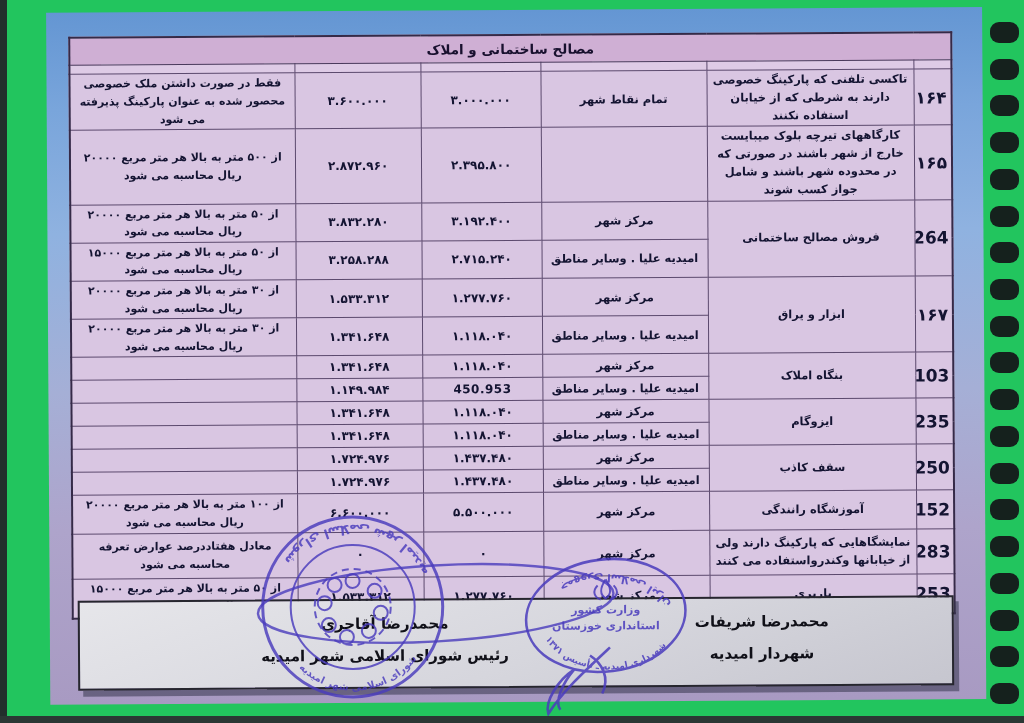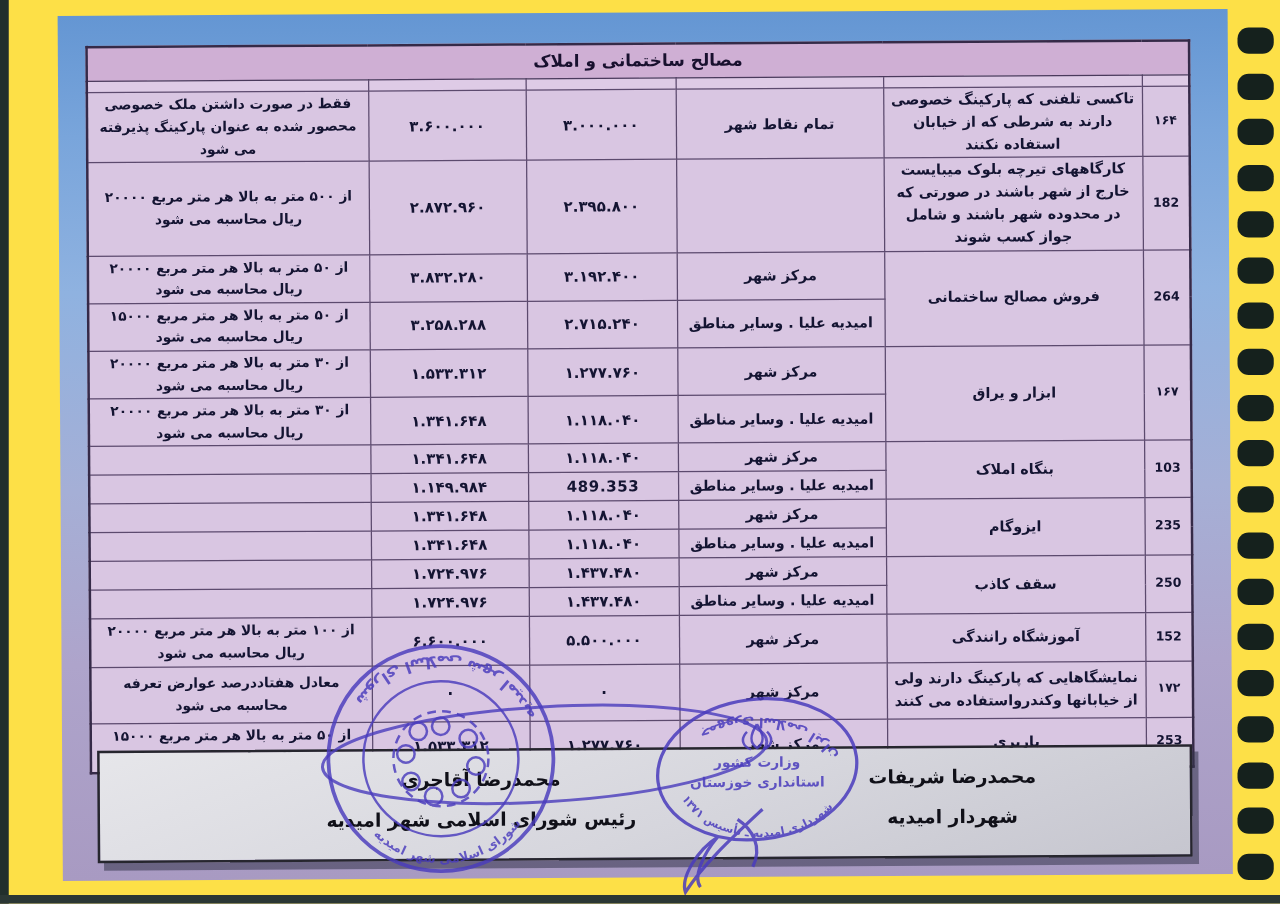--- a/index.html
+++ b/index.html
@@ -1,28 +1,28 @@
 <!DOCTYPE html>
 <html lang="fa"><head>
 <meta charset="utf-8">
 <style>
   html,body{margin:0;padding:0;}
   body{width:1024px;height:723px;overflow:hidden;background:#f4f4f2;font-family:"DejaVu Sans",sans-serif;position:relative;}
-  .page{position:absolute;inset:0;background:#fde047;}
+  .page{position:absolute;inset:0;background:#22c55e;}
   .edge-left{position:absolute;left:0;top:0;width:7px;height:723px;background:#222f2c;}
   .edge-bottom{position:absolute;left:0;top:716px;width:1024px;height:7px;background:#2b3734;}
   .content{position:absolute;inset:0;transform:rotate(-0.35deg);transform-origin:50% 45%;}
   .panel{position:absolute;left:48px;top:10px;width:936px;height:692px;
     background:linear-gradient(180deg,#6496d3 0%,#79a5db 14%,#8fb2e0 32%,#a5afd6 55%,#aea4cb 75%,#a89ac2 100%);}
   
   table.tariff{position:absolute;left:70px;top:34px;width:882px;border-collapse:collapse;table-layout:fixed;
     direction:rtl;background:#d9c6e2;border:2px solid #352a48;}
   table.tariff td{border:1.5px solid #5c4a6e;color:#141432;text-align:center;vertical-align:middle;
     font-weight:bold;padding:1px 4px;overflow:hidden;}
-  td.c-no{font-size:10px;}
+  td.c-no{font-size:17px;}
   td.c-desc{font-size:11.5px;line-height:1.55;padding:2px 8px;}
   td.c-loc{font-size:11.5px;}
   td.c-num{font-size:12px;letter-spacing:.5px;}
   td.c-note{font-size:11px;line-height:1.6;padding:2px 10px;}
   tr.titleband td{background:#cfafd4;font-size:13.5px;letter-spacing:.3px;color:#18102e;height:24px;border-bottom:1.5px solid #4a3a5c;}
   tr.spacer td{height:8px;background:#decbe6;padding:0;}
   
   .sigbox{position:absolute;left:76px;top:598px;width:872px;height:86px;
     background:linear-gradient(160deg,#e6e6ea 0%,#d6d6dd 55%,#c6c6cf 100%);
     border:2px solid #26262e;box-shadow:5px 6px 0 rgba(52,52,76,.55);}
@@ -72,21 +72,21 @@
       <tr style="height:50px">
         <td class="c-no">۱۶۴</td>
         <td class="c-desc">تاکسی تلفنی که پارکینگ خصوصی دارند به شرطی که از خیابان استفاده نکنند</td>
         <td class="c-loc">تمام نقاط شهر</td>
         <td class="c-num">۳.۰۰۰.۰۰۰</td>
         <td class="c-num">۳.۶۰۰.۰۰۰</td>
         <td class="c-note">فقط در صورت داشتن ملک خصوصی محصور شده به عنوان پارکینگ پذیرفته می شود</td>
       </tr>
 
       <tr style="height:72px">
-        <td class="c-no">182</td>
+        <td class="c-no">۱۶۵</td>
         <td class="c-desc">کارگاههای تیرچه بلوک میبایست خارج از شهر باشند در صورتی که در محدوده شهر باشند و شامل جواز کسب شوند</td>
         <td class="c-loc"></td>
         <td class="c-num">۲.۳۹۵.۸۰۰</td>
         <td class="c-num">۲.۸۷۲.۹۶۰</td>
         <td class="c-note">از ۵۰۰ متر به بالا هر متر مربع ۲۰۰۰۰ ریال محاسبه می شود</td>
       </tr>
 
       <tr style="height:31px">
         <td class="c-no" rowspan="2">264</td>
         <td class="c-desc" rowspan="2">فروش مصالح ساختمانی</td>
@@ -120,21 +120,21 @@
       <tr style="height:23px">
         <td class="c-no" rowspan="2">103</td>
         <td class="c-desc" rowspan="2">بنگاه املاک</td>
         <td class="c-loc">مرکز شهر</td>
         <td class="c-num">۱.۱۱۸.۰۴۰</td>
         <td class="c-num">۱.۳۴۱.۶۴۸</td>
         <td class="c-note"></td>
       </tr>
       <tr style="height:23px">
         <td class="c-loc">امیدیه علیا . وسایر مناطق</td>
-        <td class="c-num">489.353</td>
+        <td class="c-num">450.953</td>
         <td class="c-num">۱.۱۴۹.۹۸۴</td>
         <td class="c-note"></td>
       </tr>
 
       <tr style="height:23px">
         <td class="c-no" rowspan="2">235</td>
         <td class="c-desc" rowspan="2">ایزوگام</td>
         <td class="c-loc">مرکز شهر</td>
         <td class="c-num">۱.۱۱۸.۰۴۰</td>
         <td class="c-num">۱.۳۴۱.۶۴۸</td>
@@ -165,21 +165,21 @@
       <tr style="height:38px">
         <td class="c-no">152</td>
         <td class="c-desc">آموزشگاه رانندگی</td>
         <td class="c-loc">مرکز شهر</td>
         <td class="c-num">۵.۵۰۰.۰۰۰</td>
         <td class="c-num">۶.۶۰۰.۰۰۰</td>
         <td class="c-note">از ۱۰۰ متر به بالا هر متر مربع ۲۰۰۰۰ ریال محاسبه می شود</td>
       </tr>
 
       <tr style="height:45px">
-        <td class="c-no">۱۷۲</td>
+        <td class="c-no">283</td>
         <td class="c-desc">نمایشگاهایی که پارکینگ دارند ولی از خیابانها وکندرواستفاده می کنند</td>
         <td class="c-loc">مرکز شهر</td>
         <td class="c-num">·</td>
         <td class="c-num">·</td>
         <td class="c-note">معادل هفتاددرصد عوارض تعرفه محاسبه می شود</td>
       </tr>
 
       <tr style="height:40px">
         <td class="c-no">253</td>
         <td class="c-desc">باربری</td>

